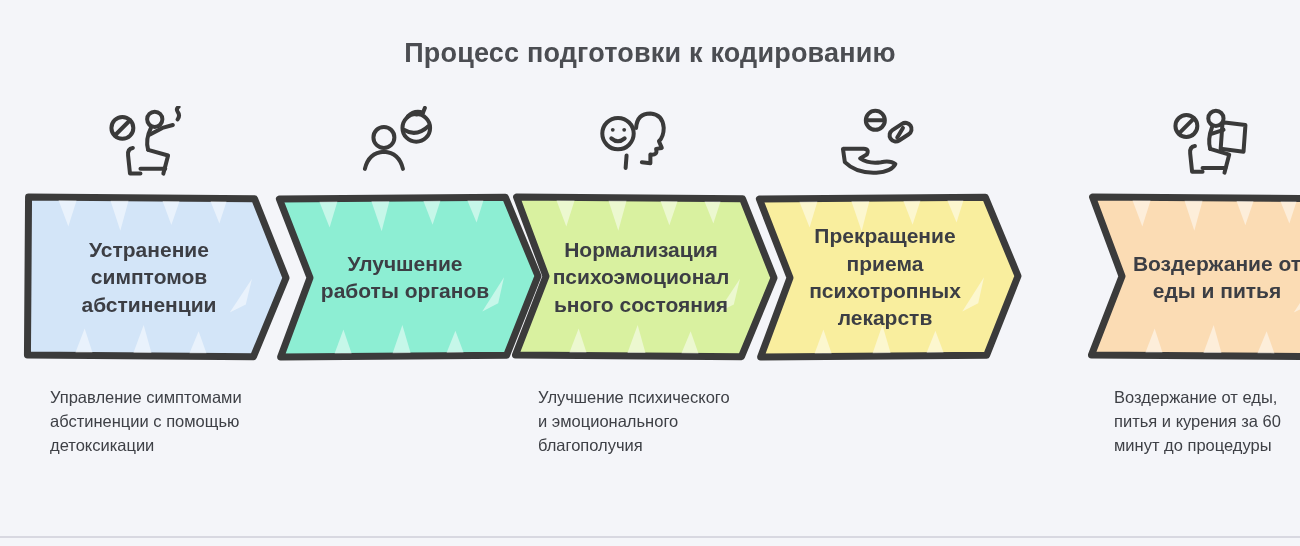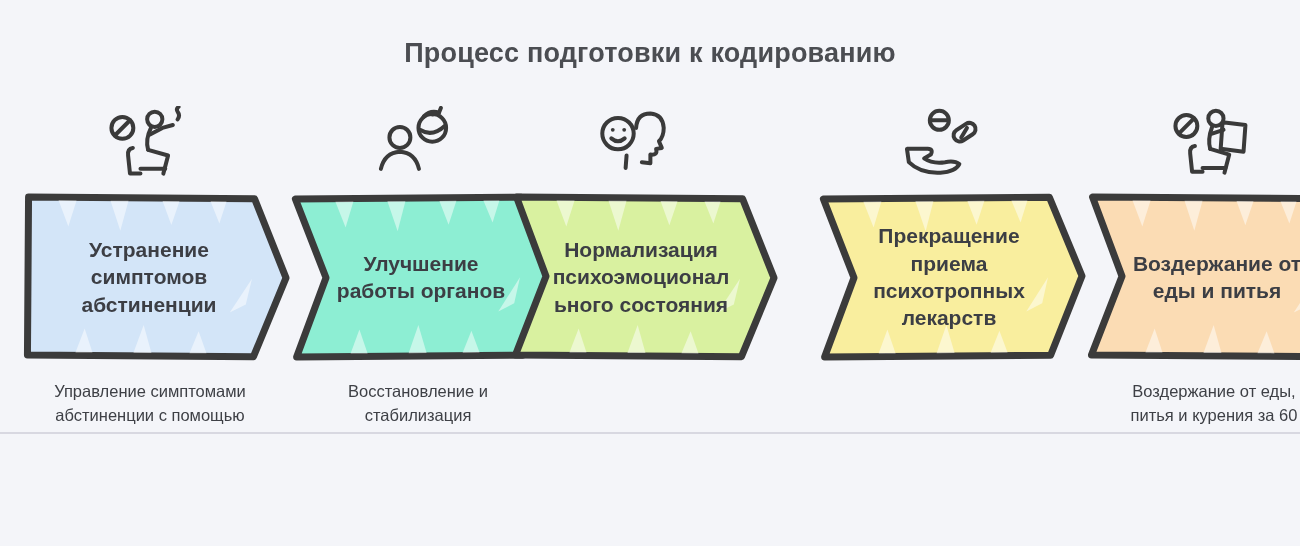--- a/index.html
+++ b/index.html
@@ -1,17 +1,17 @@
 <!DOCTYPE html>
 <html lang="ru"><head>
 <meta charset="utf-8">
 <style>
   html,body{margin:0;padding:0;background:#f4f5f9;}
   .page{
-    position:relative;width:1300px;height:434px;box-sizing:border-box;
+    position:relative;width:1300px;height:538px;box-sizing:border-box;
     background:#f4f5f9;overflow:hidden;
     border-bottom:2px solid #d8d8e1;
     font-family:"Liberation Sans", sans-serif;
     text-decoration:underline;
   }
   .title{
     position:absolute;top:38px;left:0;width:100%;
     text-align:center;font-size:27px;font-weight:700;color:#4b4d52;
     letter-spacing:.2px;
   }
@@ -25,21 +25,21 @@
   .chev-shape{stroke:#3b3b3b;stroke-width:7;stroke-linejoin:round;}
   .texture{fill:rgba(255,255,255,0.5);}
   .chev-label{
     position:absolute;left:0;top:0;width:266px;height:170px;box-sizing:border-box;
     padding:0 48px 0 40px;display:flex;align-items:center;justify-content:center;
     text-align:center;font-size:21px;line-height:1.3;font-weight:700;color:#3c3e44;
     overflow-wrap:break-word;word-break:break-word;
   }
   .chev-label.first{padding-left:32px;}
   .desc{
-    margin-top:18px;padding:0 26px;text-align:center;
+    margin-top:24px;padding:0 26px;text-align:left;
     font-size:16.5px;line-height:1.45;color:#3e4046;
   }
   .sketch{fill:none;stroke:#3a3a3a;stroke-width:4.2;stroke-linecap:round;stroke-linejoin:round;}
   .sketch .dot{fill:#3a3a3a;stroke:none;}
 </style>
 </head>
 <body>
 
 <div class="page">
 
@@ -71,21 +71,21 @@
             <path d="M110,161 l10,-28 8,28 z"></path>
           <path d="M166,161 l9,-22 8,22 z"></path>
             <path d="M206,120 l22,-34 -6,26 z"></path>
         </g>
       </svg>
       <div class="chev-label first">Устранение симптомов абстиненции</div>
     </div>
     <div class="desc">Управление симптомами абстиненции с помощью детоксикации</div>
   </div>
 
-  <div class="col" style="left:292px">
+  <div class="col" style="left:276px">
     <div class="icon-box">
       <svg class="sketch" width="92" height="80" viewBox="0 0 96 84">
         <circle cx="29" cy="33" r="11"></circle>
         <path d="M9,66 Q13,49 29,48 Q45,49 49,66"></path>
         <circle cx="63" cy="23" r="14.5"></circle>
         <path d="M50,25 Q63,33 76,21"></path>
         <path d="M54,11 Q61,4 70,7"></path>
         <path d="M72,2 L70,7 L63,9"></path>
       </svg>
     </div>
@@ -98,21 +98,20 @@
           <path d="M148,9 l9,24 8,-24 z"></path>
             <path d="M192,9 l9,22 7,-22 z"></path>
           <path d="M58,161 l9,-24 8,24 z"></path>
             <path d="M116,161 l10,-28 8,28 z"></path>
           <path d="M170,161 l9,-22 8,22 z"></path>
             <path d="M206,120 l22,-34 -6,26 z"></path>
         </g>
       </svg>
       <div class="chev-label">Улучшение работы органов</div>
     </div>
-    <div class="desc">Восстановление и стабилизация поврежденных органов</div>
   </div>
 
   <div class="col" style="left:512px">
     <div class="icon-box">
       <svg class="sketch" width="92" height="80" viewBox="0 0 96 84">
         <circle cx="27" cy="29" r="16.5"></circle>
         <circle class="dot" cx="21.5" cy="25" r="2"></circle>
         <circle class="dot" cx="33.5" cy="25" r="2"></circle>
         <path d="M20,34 Q27,40 34,34"></path>
         <path d="M36,52 L35,65"></path>
@@ -128,23 +127,24 @@
           <path d="M148,9 l9,24 8,-24 z"></path>
             <path d="M192,9 l9,22 7,-22 z"></path>
           <path d="M58,161 l9,-24 8,24 z"></path>
             <path d="M116,161 l10,-28 8,28 z"></path>
           <path d="M170,161 l9,-22 8,22 z"></path>
             <path d="M206,120 l22,-34 -6,26 z"></path>
         </g>
       </svg>
       <div class="chev-label">Нормализация психоэмоционального состояния</div>
     </div>
-  </div>
-
-  <div class="col" style="left:820px">
+    <div class="desc">Улучшение психического и эмоционального благополучия</div>
+  </div>
+
+  <div class="col" style="left:756px">
     <div class="icon-box">
       <svg class="sketch" width="92" height="80" viewBox="0 0 96 84">
         <circle cx="41" cy="15" r="10"></circle>
         <line x1="32" y1="15" x2="50" y2="15"></line>
         <rect x="55" y="21" width="25" height="13" rx="6.5" transform="rotate(-33 67.5 27.5)"></rect>
         <line x1="64" y1="33" x2="70" y2="23"></line>
         <path d="M7,45 L29,45 Q35,45 32,51 L25,55 Q34,61 47,59 Q57,57 62,61 Q58,69 42,70 Q21,71 9,59 Z"></path>
       </svg>
     </div>
     <div class="chev">

